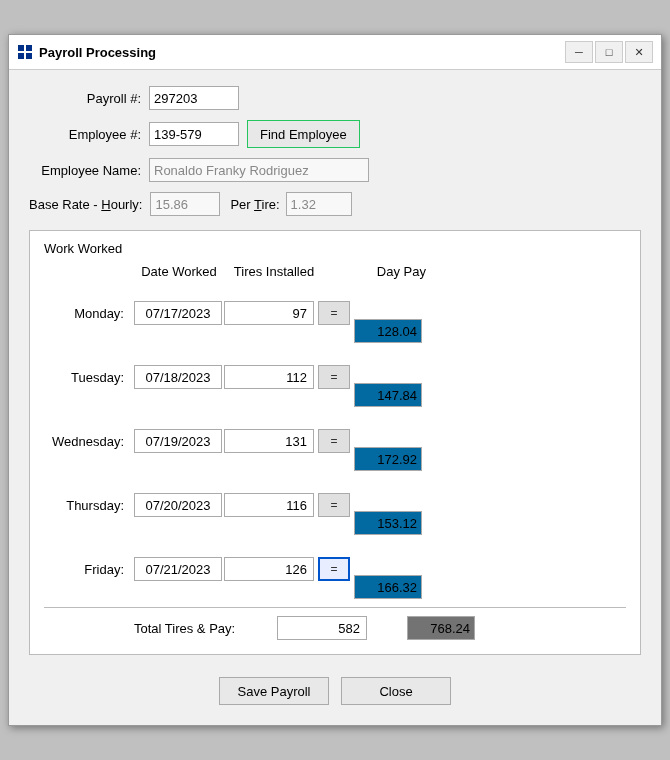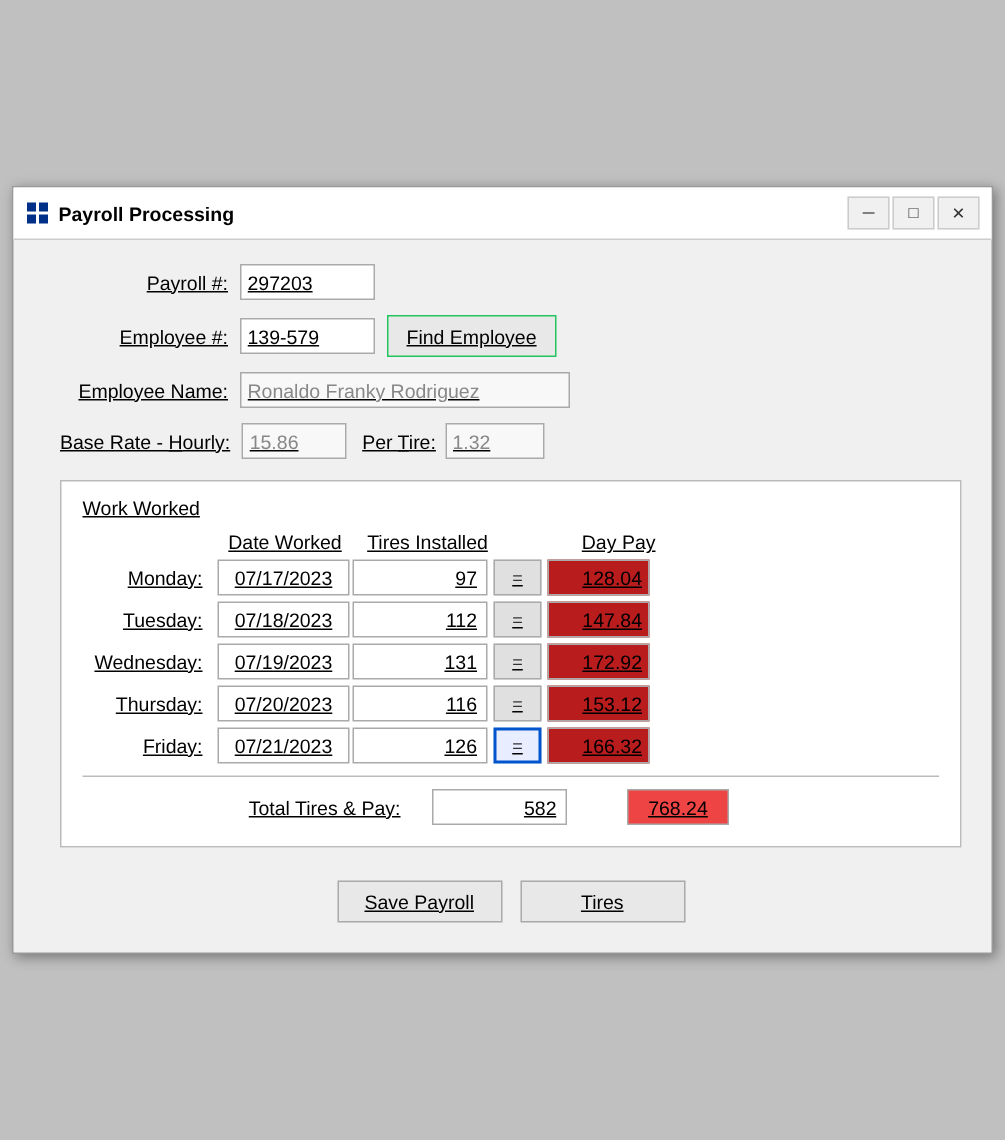--- a/index.html
+++ b/index.html
@@ -64,22 +64,21 @@
       border: 1px solid #ccc;
       cursor: pointer;
       display: flex;
       align-items: center;
       justify-content: center;
       font-size: 11px;
       color: #333;
     }
 
     .content {
-      padding: 16px 20px 16px 31px;
-      text-decoration: underline;
+      padding: 16px 20px 16px 20px;
     }
 
     .form-row {
       display: flex;
       align-items: center;
       margin-bottom: 10px;
     }
 
     .form-label {
       text-align: right;
@@ -220,72 +219,72 @@
     }
 
     .ws-eq-btn.active {
       border: 2px solid #0055cc;
       background: #e8eeff;
     }
 
     .ws-input-pay {
       width: 68px;
       border: 1px solid #aaa;
-      background: #b91c1c;
+      background: #0369a1;
       padding: 2px 4px;
       font-size: 13px;
       height: 24px;
       font-family: inherit;
       text-align: right;
       color: #000;
+      margin-top: 36px;
     }
 
     .ws-divider {
       border: none;
       border-top: 1px solid #bbb;
       margin: 8px 0;
     }
 
     .ws-total-row {
       display: flex;
       align-items: center;
       padding-left: 90px;
       margin-top: 4px;
     }
 
     .ws-total-label {
       width: 130px;
       font-size: 13px;
       color: #000;
-      text-align: right;
       padding-right: 8px;
     }
 
     .ws-total-tires-input {
       width: 90px;
       border: 1px solid #aaa;
       background: #fff;
       padding: 2px 6px;
       font-size: 13px;
       height: 24px;
       font-family: inherit;
       text-align: right;
       color: #000;
       margin-left: 13px;
     }
 
     .ws-total-pay-input {
       width: 68px;
       border: 1px solid #aaa;
-      background: #ef4444;
+      background: #737373;
       padding: 2px 4px;
       font-size: 13px;
       height: 24px;
       font-family: inherit;
-      text-align: center;
+      text-align: right;
       color: #000;
       margin-left: 40px;
     }
 
     .footer-buttons {
       display: flex;
       justify-content: center;
       gap: 12px;
       padding: 8px 0 4px 0;
     }
@@ -401,17 +400,17 @@
 
       <div class="ws-total-row">
         <div class="ws-total-label">Total Tires &amp; Pay:</div>
         <input class="ws-total-tires-input" type="text" value="582" style="">
         <input class="ws-total-pay-input" type="text" value="768.24" style="">
       </div>
     </div>
 
     <div class="footer-buttons">
       <button class="footer-btn">Save Payroll</button>
-      <button class="footer-btn">Tires</button>
+      <button class="footer-btn">Close</button>
     </div>
 
   </div>
 </div>
 
 </body></html>

